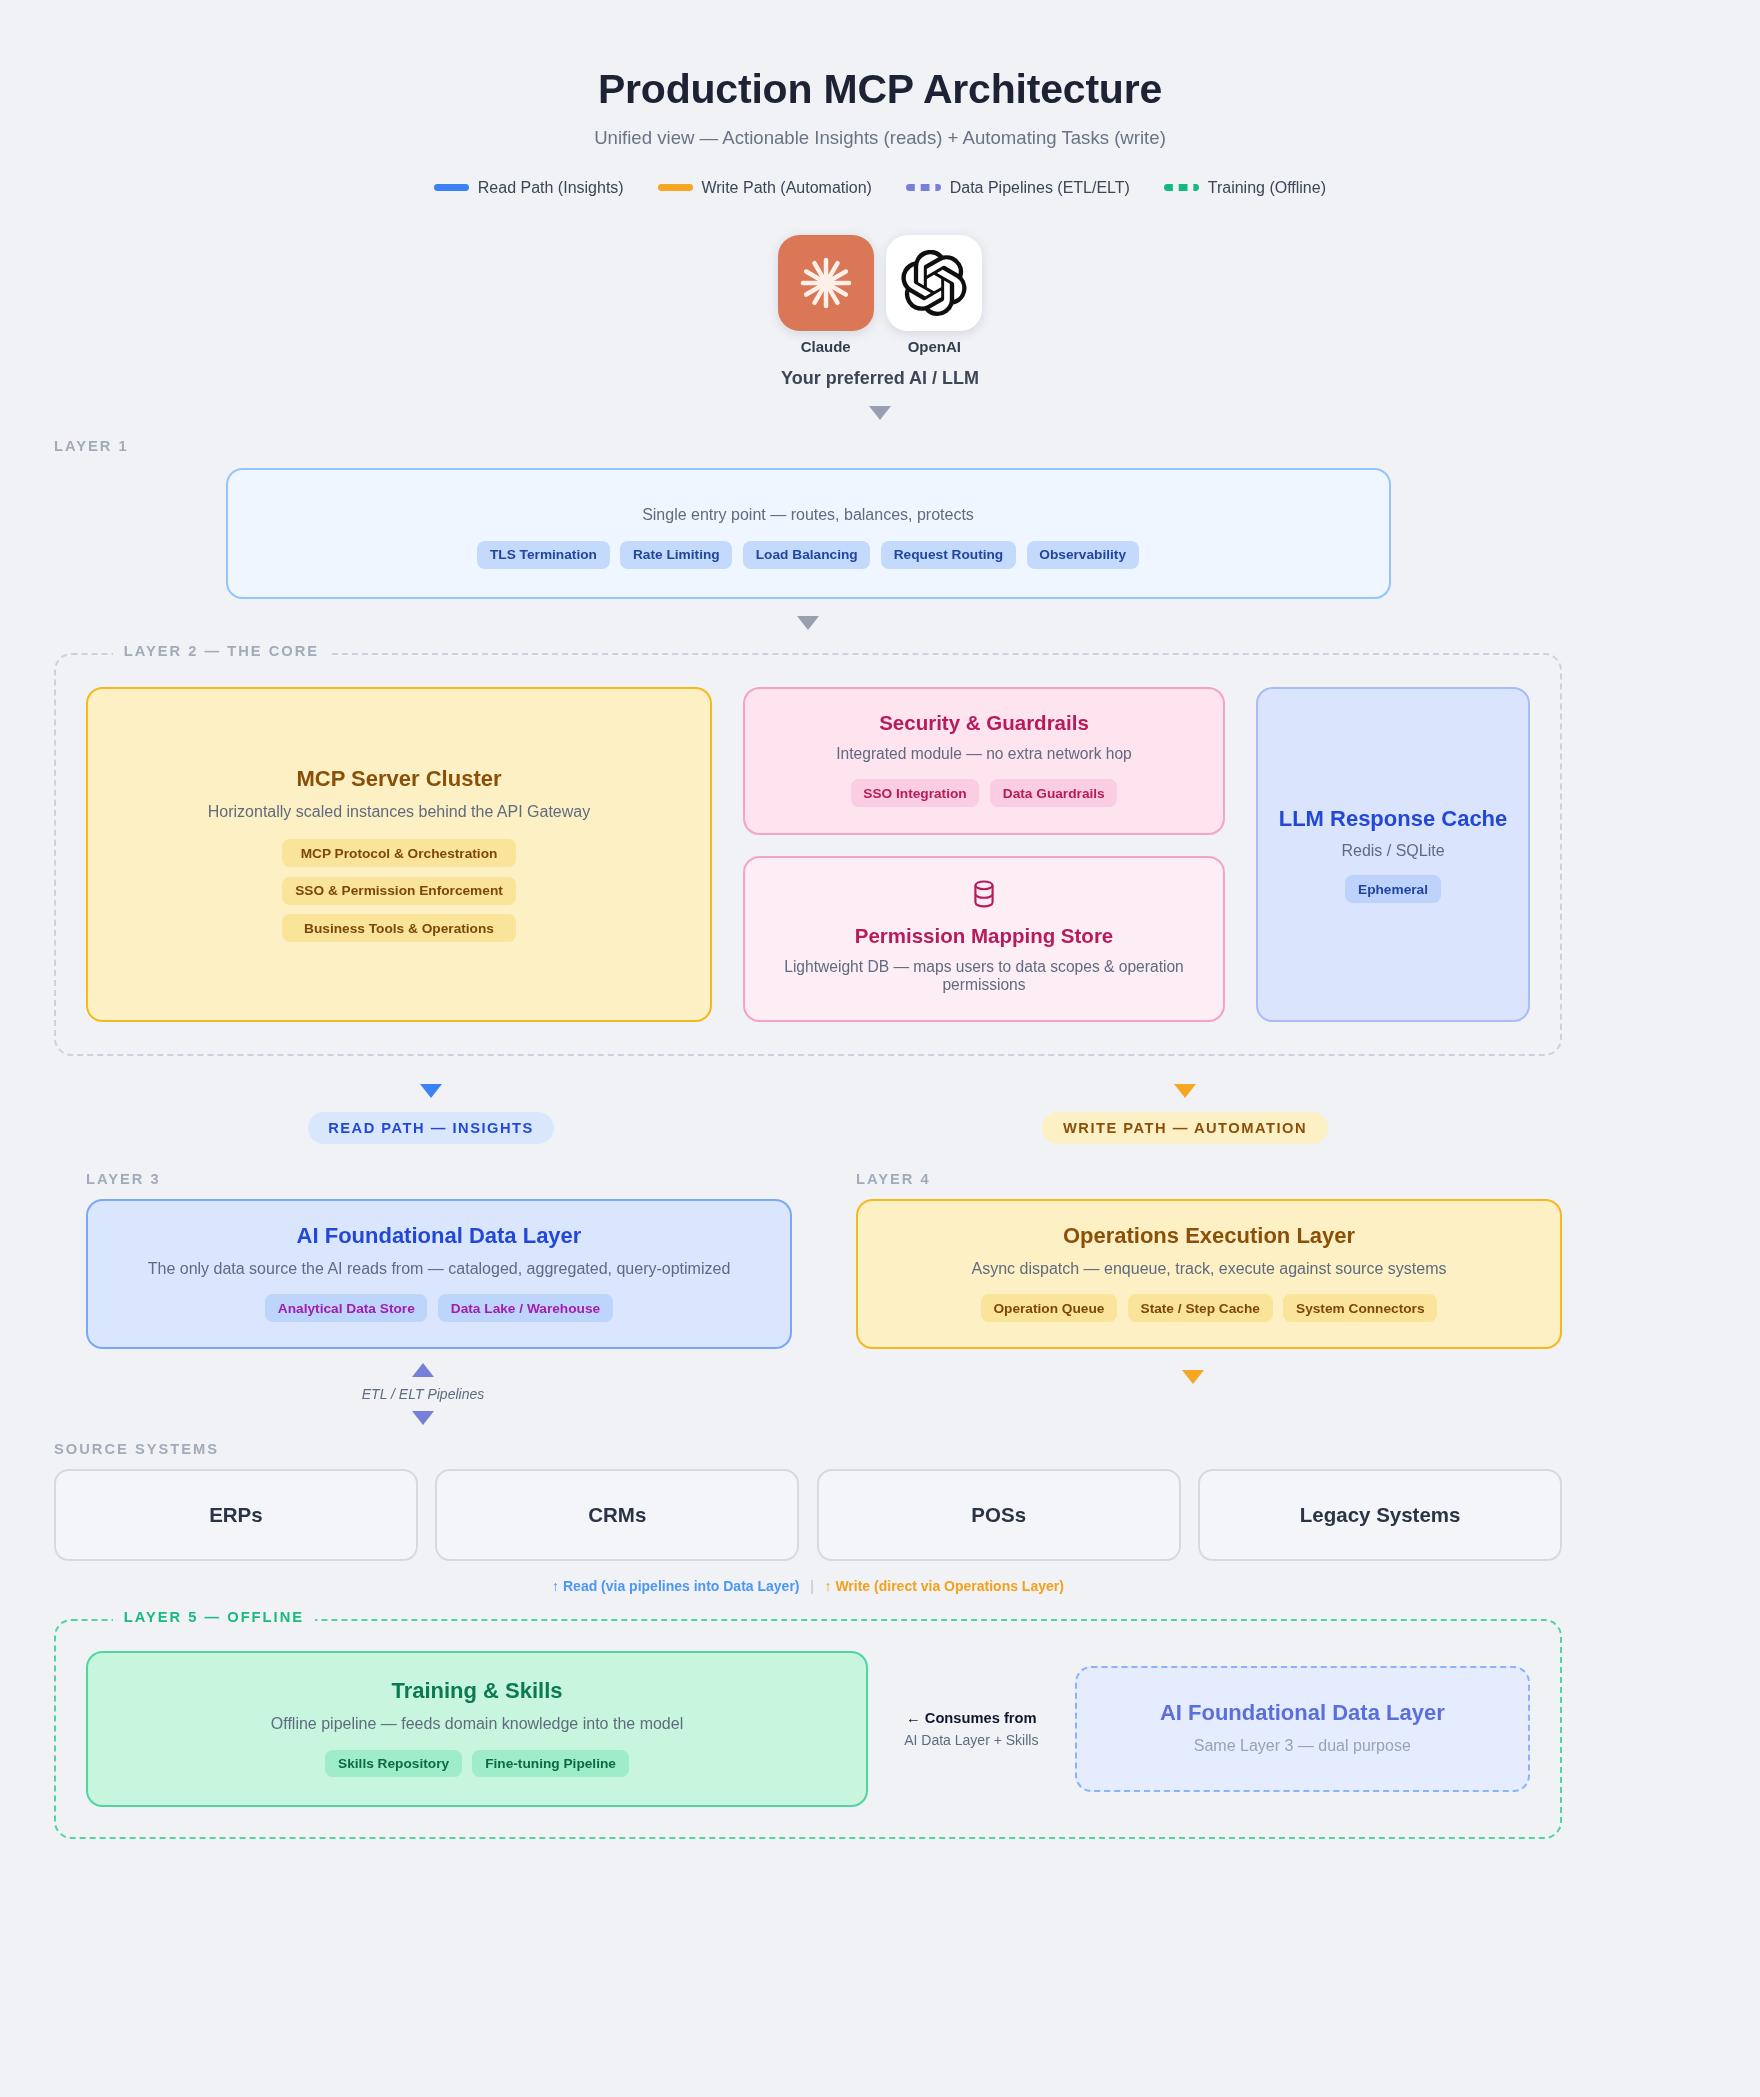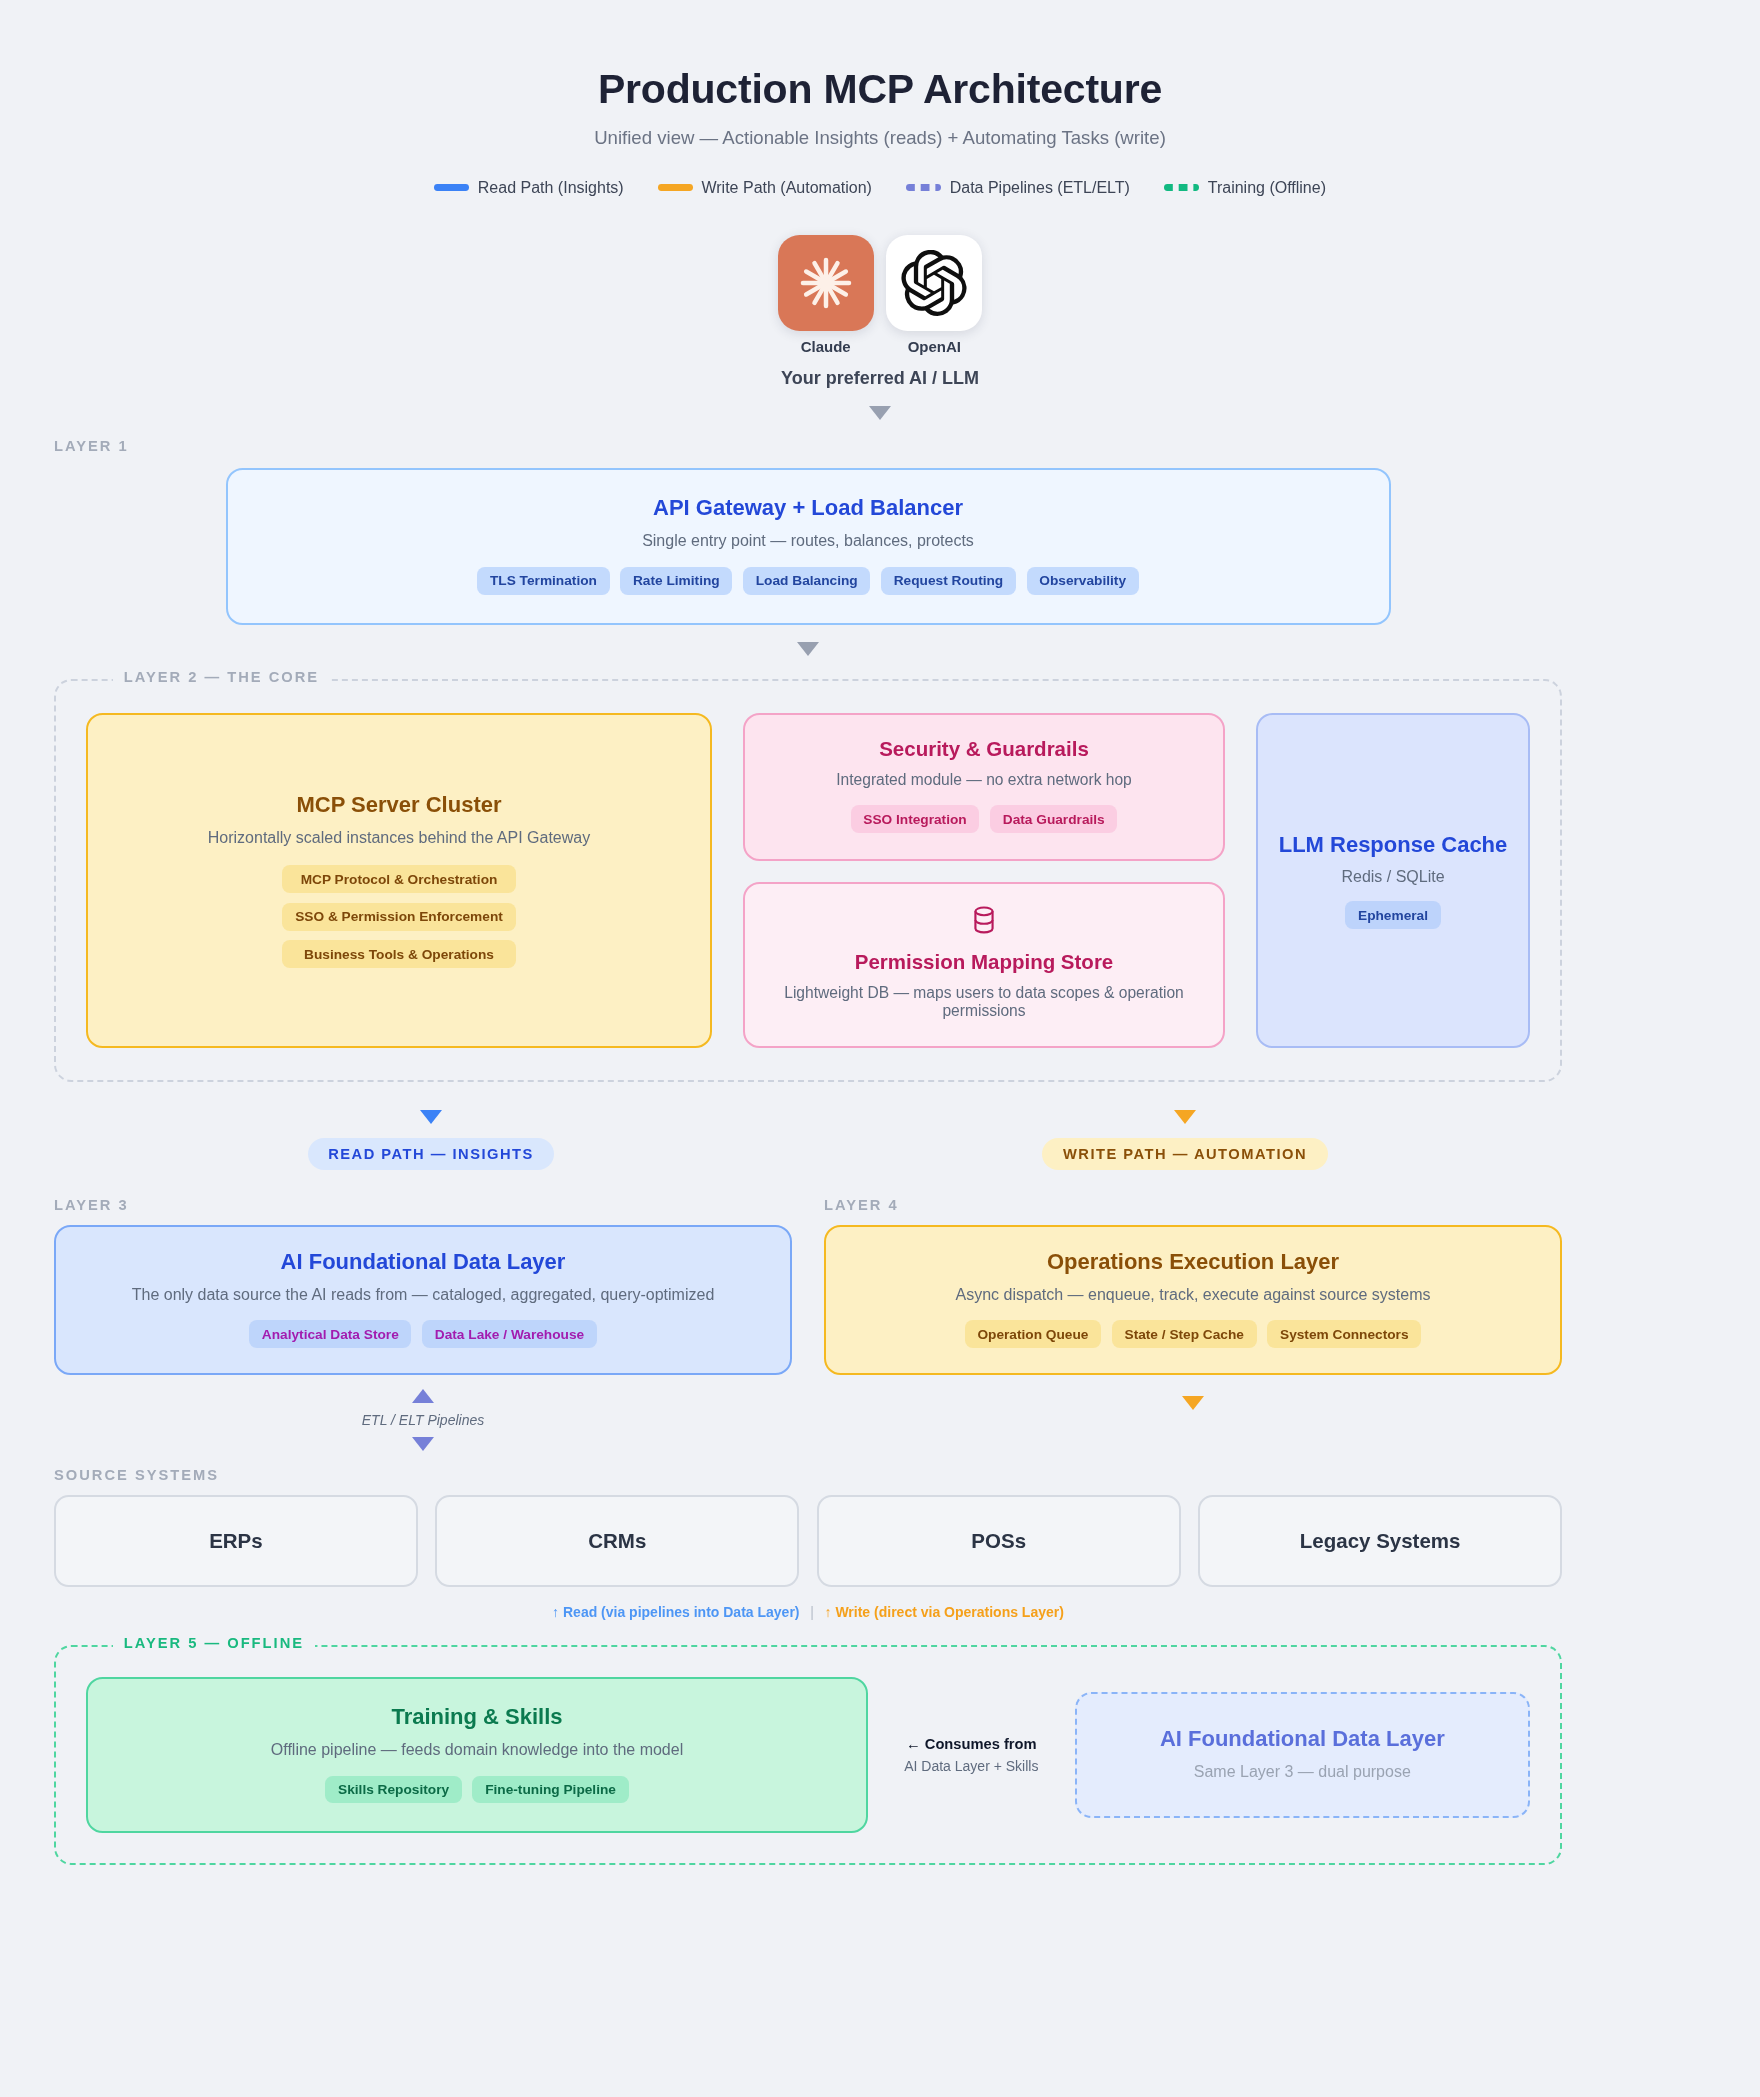--- a/index.html
+++ b/index.html
@@ -157,21 +157,21 @@
   .path-col.left { padding-right: 0; }
   .path-badge {
     margin-top: 14.7px; border-radius: 488px; padding: 7.8px 20.5px;
     font-size: 14.7px; font-weight: bold; letter-spacing: 1.5px;
   }
   .path-badge.read { background: #d9e7fd; color: #2348d8; }
   .path-badge.write { background: #fdf0c4; color: #8a4f08; }
 
   
   .l34-row { display: flex; gap: 32px; margin-top: 27px; }
-  .l34-col { flex: 1 1 0; }
+  .l34-col { flex: 1 1 0; margin-left: 32px; }
   .l34-col .layer-cap { margin-bottom: 11.7px; }
   .l3-card { background: #d9e6fd; border: 2.4px solid #7aa8f7; padding: 22.5px 19.5px 25.4px 19.5px; }
   .l3-card .card-title { font-size: 22px; color: #2348d8; }
   .l3-card .card-sub { font-size: 16px; margin-top: 10.7px; }
   .l3-card .chips { margin-top: 16.6px; }
   .l3-card .chip { background: #bed5fb; color: #a21caf; }
   .l4-card { background: #fdf0c4; border: 2.4px solid #f5b920; padding: 22.5px 19.5px 25.4px 19.5px; }
   .l4-card .card-title { font-size: 22px; color: #8a4f08; }
   .l4-card .card-sub { font-size: 16px; margin-top: 10.7px; }
   .l4-card .chips { margin-top: 16.6px; }
@@ -292,21 +292,20 @@
     </div>
     <div class="models-caption">Your preferred AI / LLM</div>
     <div class="arrow-down" style="margin-top:16.6px"></div>
   </div>
 
   <div class="content">
 
     <div class="layer-cap" style="margin-top:18.6px">LAYER 1</div>
 
     <div class="card l1-box" style="margin-top:13.7px">
-      <div class="card-title">API Gateway + Load Balancer</div>
       <div class="card-sub">Single entry point — routes, balances, protects</div>
       <div class="chips" id="l1-chips">
           <span class="chip">TLS Termination</span>
           <span class="chip">Rate Limiting</span>
           <span class="chip">Load Balancing</span>
           <span class="chip">Request Routing</span>
           <span class="chip">Observability</span>
         </div>
     </div>
 

